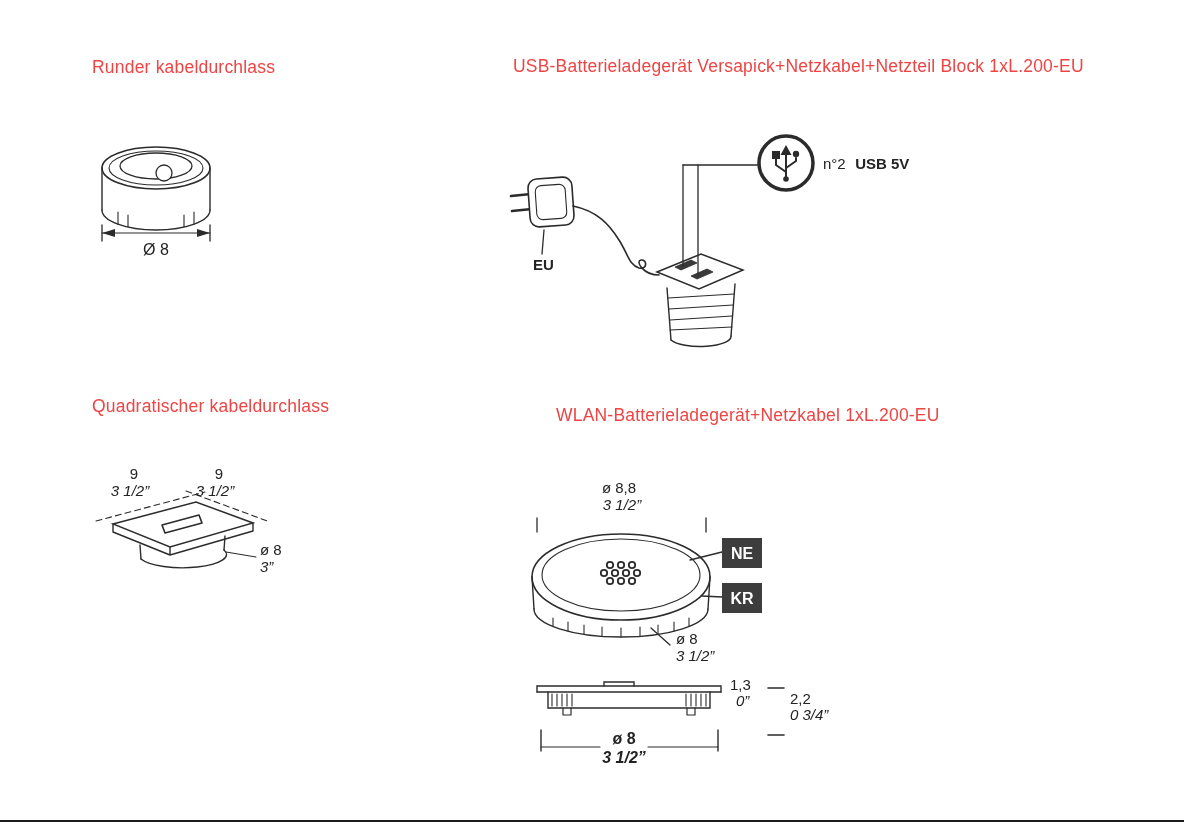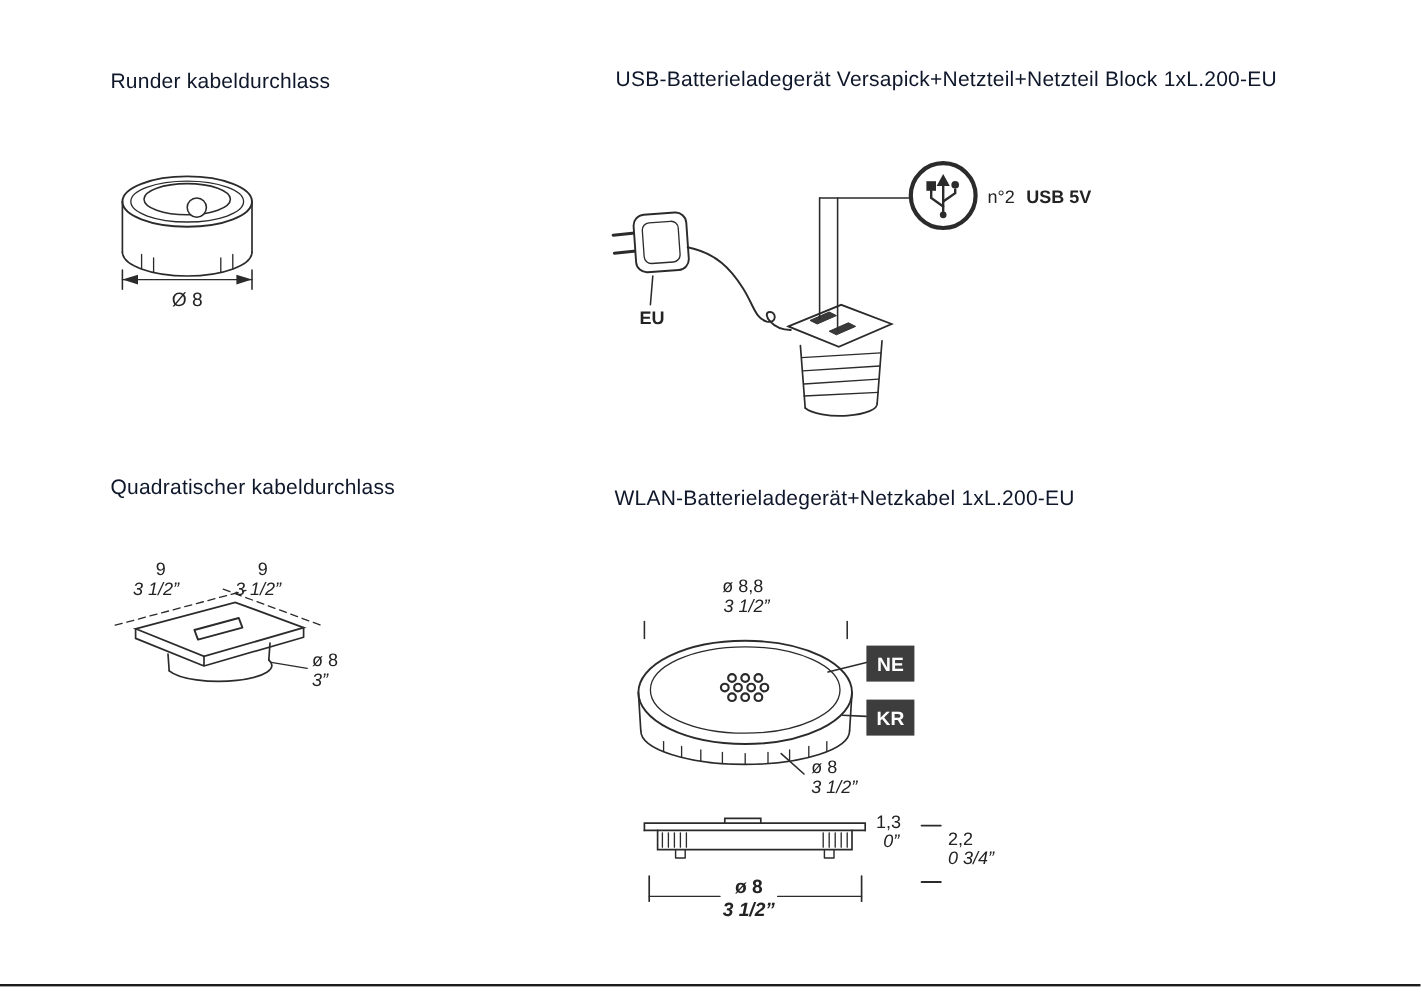--- a/index.html
+++ b/index.html
@@ -1,19 +1,19 @@
 <!DOCTYPE html>
 <html><head>
 <meta charset="utf-8">
 <style>
   * { margin:0; padding:0; box-sizing:border-box; }
   html,body { background:#ffffff; }
   body { font-family:"Liberation Sans", sans-serif; color:#232323; }
   .canvas { position:relative; width:1184px; height:836px; background:#ffffff; overflow:hidden; }
-  .heading { position:absolute; font-size:17.5px; color:#0f172a; letter-spacing:.2px; white-space:nowrap; }
+  .heading { position:absolute; font-size:17.5px; color:#ef4444; letter-spacing:.2px; white-space:nowrap; }
   .bottom-rule { position:absolute; left:0; top:820px; width:1184px; height:2px; background:#1c1c1c; }
   svg.drawing { position:absolute; overflow:visible; }
   svg text { font-family:"Liberation Sans", sans-serif; fill:#232323; }
   .ln   { stroke:#2b2b2b; fill:none; stroke-width:1.4; stroke-linecap:round; }
   .thin { stroke:#2b2b2b; fill:none; stroke-width:1.1; stroke-linecap:round; }
   .f    { fill:#ffffff; stroke:#2b2b2b; stroke-width:1.5; }
   .dk   { fill:#3a3a3a; stroke:#2b2b2b; stroke-width:.8; }
   .arrow{ fill:#2b2b2b; stroke:none; }
   .dim  { font-size:15px; }
   .dimb { font-size:16px; }
@@ -23,23 +23,23 @@
   .badge-box  { fill:#3d3d3d; stroke:none; }
   .badge-text { fill:#ffffff; font-weight:bold; font-size:16px; }
   .lbl-bold   { font-size:15px; font-weight:bold; }
 </style>
 </head>
 <body>
 
 <div class="canvas">
 
   <div class="heading" style="left:92px; top:57px;">Runder kabeldurchlass</div>
-  <div class="heading" style="left:513px; top:56px;">USB-Batterieladegerät Versapick+Netzteil+Netzteil Block 1xL.200-EU</div>
+  <div class="heading" style="left:513px; top:56px;">USB-Batterieladegerät Versapick+Netzkabel+Netzteil Block 1xL.200-EU</div>
   <div class="heading" style="left:92px; top:354px;margin-top:42px;">Quadratischer kabeldurchlass</div>
-  <div class="heading" style="left:512px; top:405px;text-align:center;">WLAN-Batterieladegerät+Netzkabel 1xL.200-EU</div>
+  <div class="heading" style="left:556px; top:405px;text-align:center;">WLAN-Batterieladegerät+Netzkabel 1xL.200-EU</div>
 
   <svg class="drawing" style="left:88px; top:128px;" width="140" height="145" viewBox="0 0 140 145">
     <g>
       <ellipse class="f" cx="68" cy="40" rx="54" ry="21" style="stroke-width:1.6"></ellipse>
       <ellipse class="thin" cx="68" cy="40" rx="47" ry="17"></ellipse>
       <ellipse class="ln" cx="68" cy="38" rx="36" ry="13" style="stroke-width:1.3"></ellipse>
       <circle class="f" cx="76" cy="45" r="8" style="stroke-width:1.3"></circle>
       <line class="ln" x1="14" y1="40" x2="14" y2="82"></line>
       <line class="ln" x1="122" y1="40" x2="122" y2="82"></line>
       <path class="ln" d="M14,82 A54,20 0 0 0 122,82"></path>

